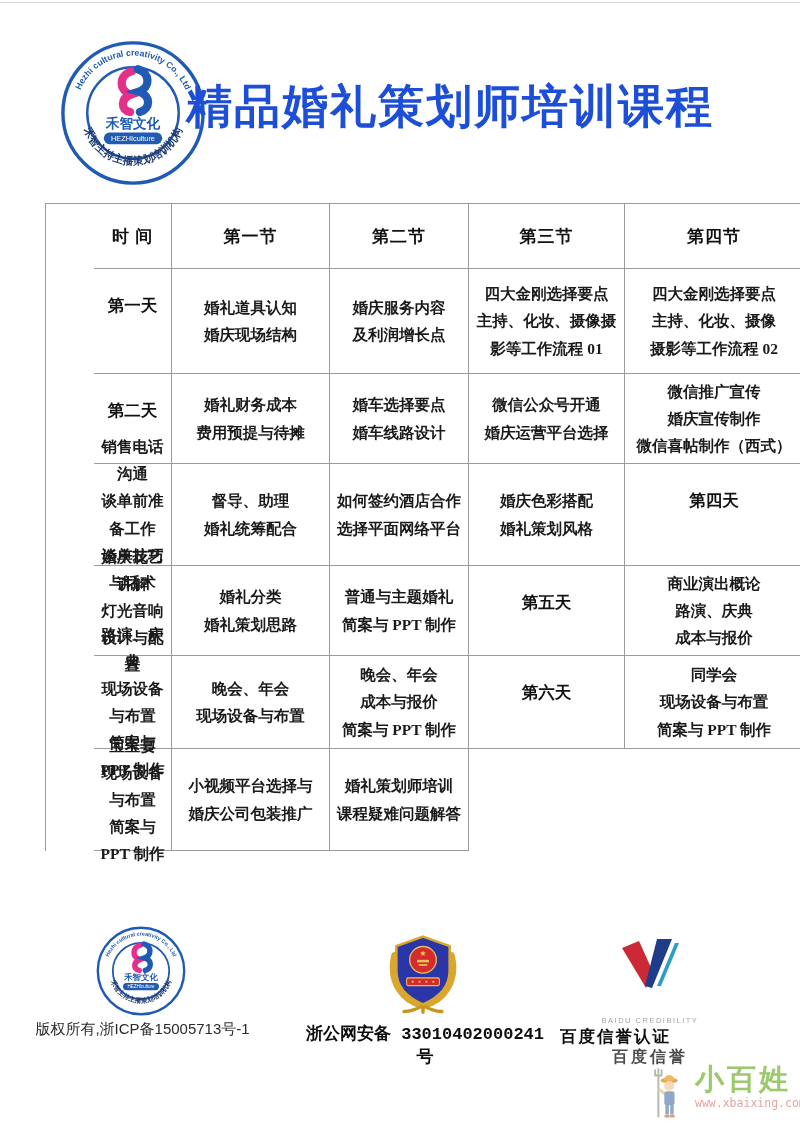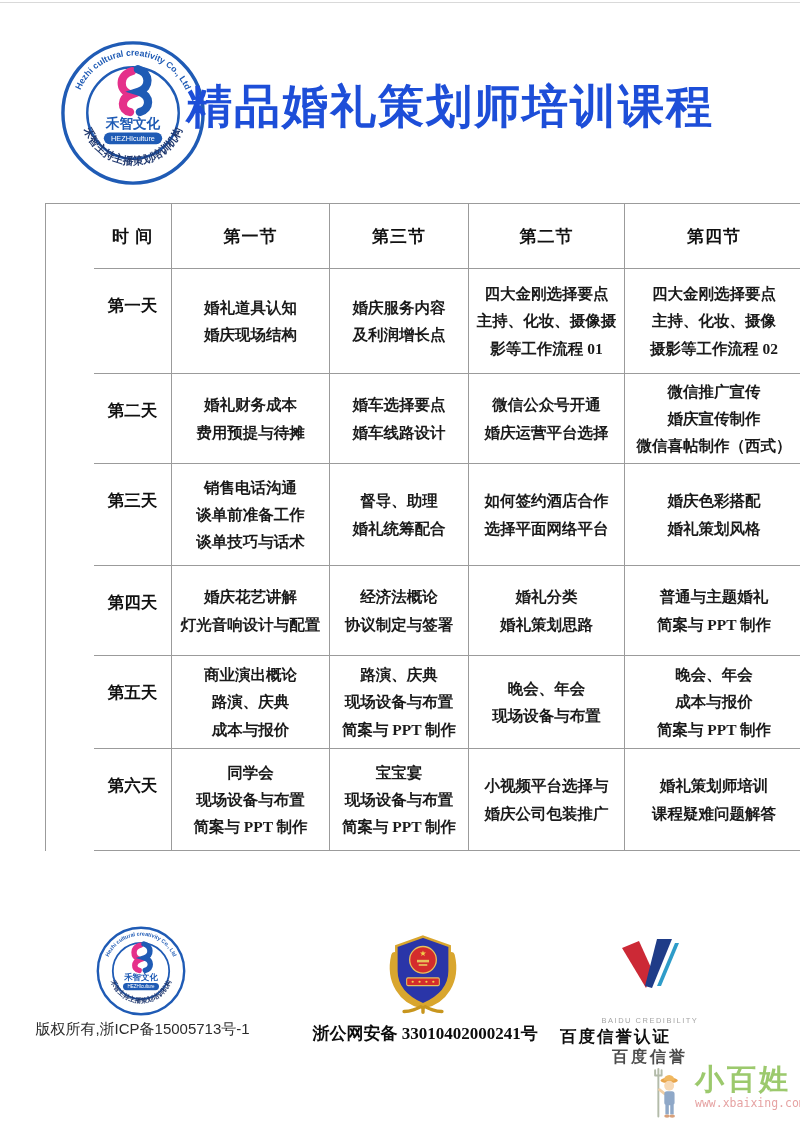--- a/index.html
+++ b/index.html
@@ -27,21 +27,21 @@
   .th{font-size:17px;font-weight:700;letter-spacing:1px;color:#111;}
   .day{align-items:flex-start !important;padding-top:26px;font-size:16.5px;font-weight:600;color:#111;}
   .cell{font-size:15.5px;font-weight:600;line-height:1.75;white-space:pre-line;color:#1a1a1a;padding:4px 3px;}
 
   
   .logo-footer{left:96px;top:926px;width:90px;height:90px;}
   .copyright{position:absolute;left:20px;top:1020px;width:245px;text-align:center;
              font-family:"Liberation Sans", sans-serif;font-size:15px;font-weight:500;color:#2b2b2b;}
   .badge-wrap{position:absolute;left:377px;top:928px;width:92px;height:86px;}
   .police-caption{position:absolute;left:300px;top:1022px;width:250px;text-align:center;
-                  font-family:Liberation Serif, serif;font-size:17px;font-weight:800;color:#0d0d0d;}
+                  font-family:Liberation Mono, monospace;font-size:17px;font-weight:800;color:#0d0d0d;}
   .baidu-wrap{position:absolute;left:620px;top:936px;width:60px;height:56px;}
   .baidu-cn{position:absolute;left:565px;top:1047px;width:170px;text-align:center;
             font-family:"Liberation Sans", sans-serif;font-size:16px;font-weight:600;color:#4c4c4c;letter-spacing:3px;}
   .baidu-en{position:absolute;left:565px;top:1016px;width:170px;text-align:center;
             font-family:"Liberation Sans", sans-serif;font-size:7.5px;color:#a5a5a5;letter-spacing:1.5px;}
   .baidu-cert{position:absolute;left:560px;top:1026px;width:180px;
               font-family:"Liberation Sans", sans-serif;font-size:16.5px;font-weight:800;color:#0d0d0d;letter-spacing:2px;}
 
   
   .wm{position:absolute;left:650px;top:1064px;width:145px;height:58px;display:flex;align-items:flex-start;}
@@ -77,22 +77,22 @@
       <rect x="45" y="95" width="60" height="12" rx="6" fill="#1f5bb5"></rect>
       <text x="75" y="104" text-anchor="middle" font-size="7.5" fill="#ffffff" font-family="Liberation Sans, sans-serif">HEZHIculture</text>
     </svg>
   </div>
 
   <div class="page-title">精品婚礼策划师培训课程</div>
 
   <div class="course-table">
     <div class="th">时  间</div>
     <div class="th">第一节</div>
+    <div class="th">第二节</div>
     <div class="th">第三节</div>
-    <div class="th">第二节</div>
     <div class="th">第四节</div>
 
     <div class="day">第一天</div>
     <div class="cell">婚礼道具认知
 婚庆现场结构</div>
     <div class="cell">婚庆服务内容
 及利润增长点</div>
     <div class="cell">四大金刚选择要点
 主持、化妆、摄像摄
 影等工作流程 01</div>
@@ -104,36 +104,33 @@
     <div class="cell">婚礼财务成本
 费用预提与待摊</div>
     <div class="cell">婚车选择要点
 婚车线路设计</div>
     <div class="cell">微信公众号开通
 婚庆运营平台选择</div>
     <div class="cell">微信推广宣传
 婚庆宣传制作
 微信喜帖制作（西式）</div>
 
-    <div class="day">第三天</div>
     <div class="cell">销售电话沟通
 谈单前准备工作
 谈单技巧与话术</div>
     <div class="cell">督导、助理
 婚礼统筹配合</div>
     <div class="cell">如何签约酒店合作
 选择平面网络平台</div>
     <div class="cell">婚庆色彩搭配
 婚礼策划风格</div>
 
     <div class="day">第四天</div>
     <div class="cell">婚庆花艺讲解
 灯光音响设计与配置</div>
-    <div class="cell">经济法概论
-协议制定与签署</div>
     <div class="cell">婚礼分类
 婚礼策划思路</div>
     <div class="cell">普通与主题婚礼
 简案与 PPT 制作</div>
 
     <div class="day">第五天</div>
     <div class="cell">商业演出概论
 路演、庆典
 成本与报价</div>
     <div class="cell">路演、庆典

